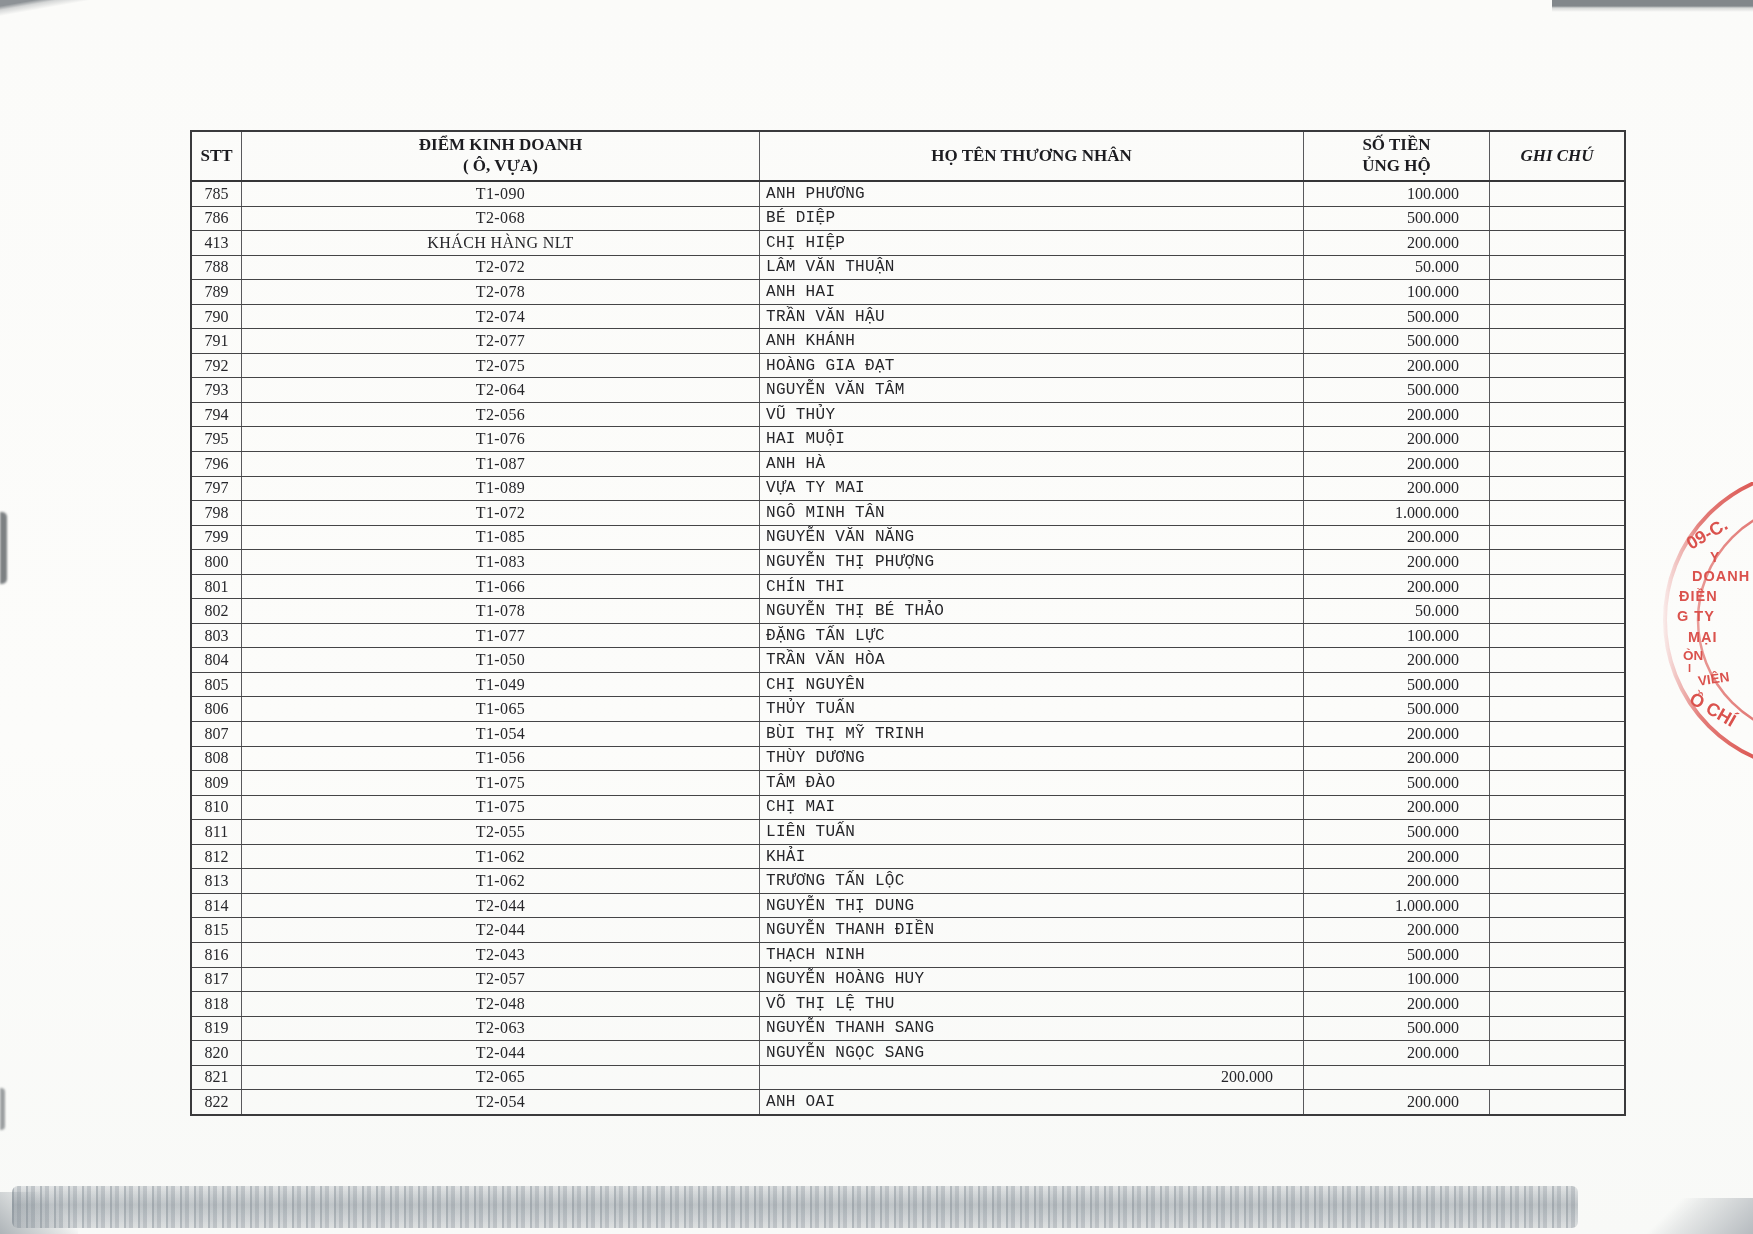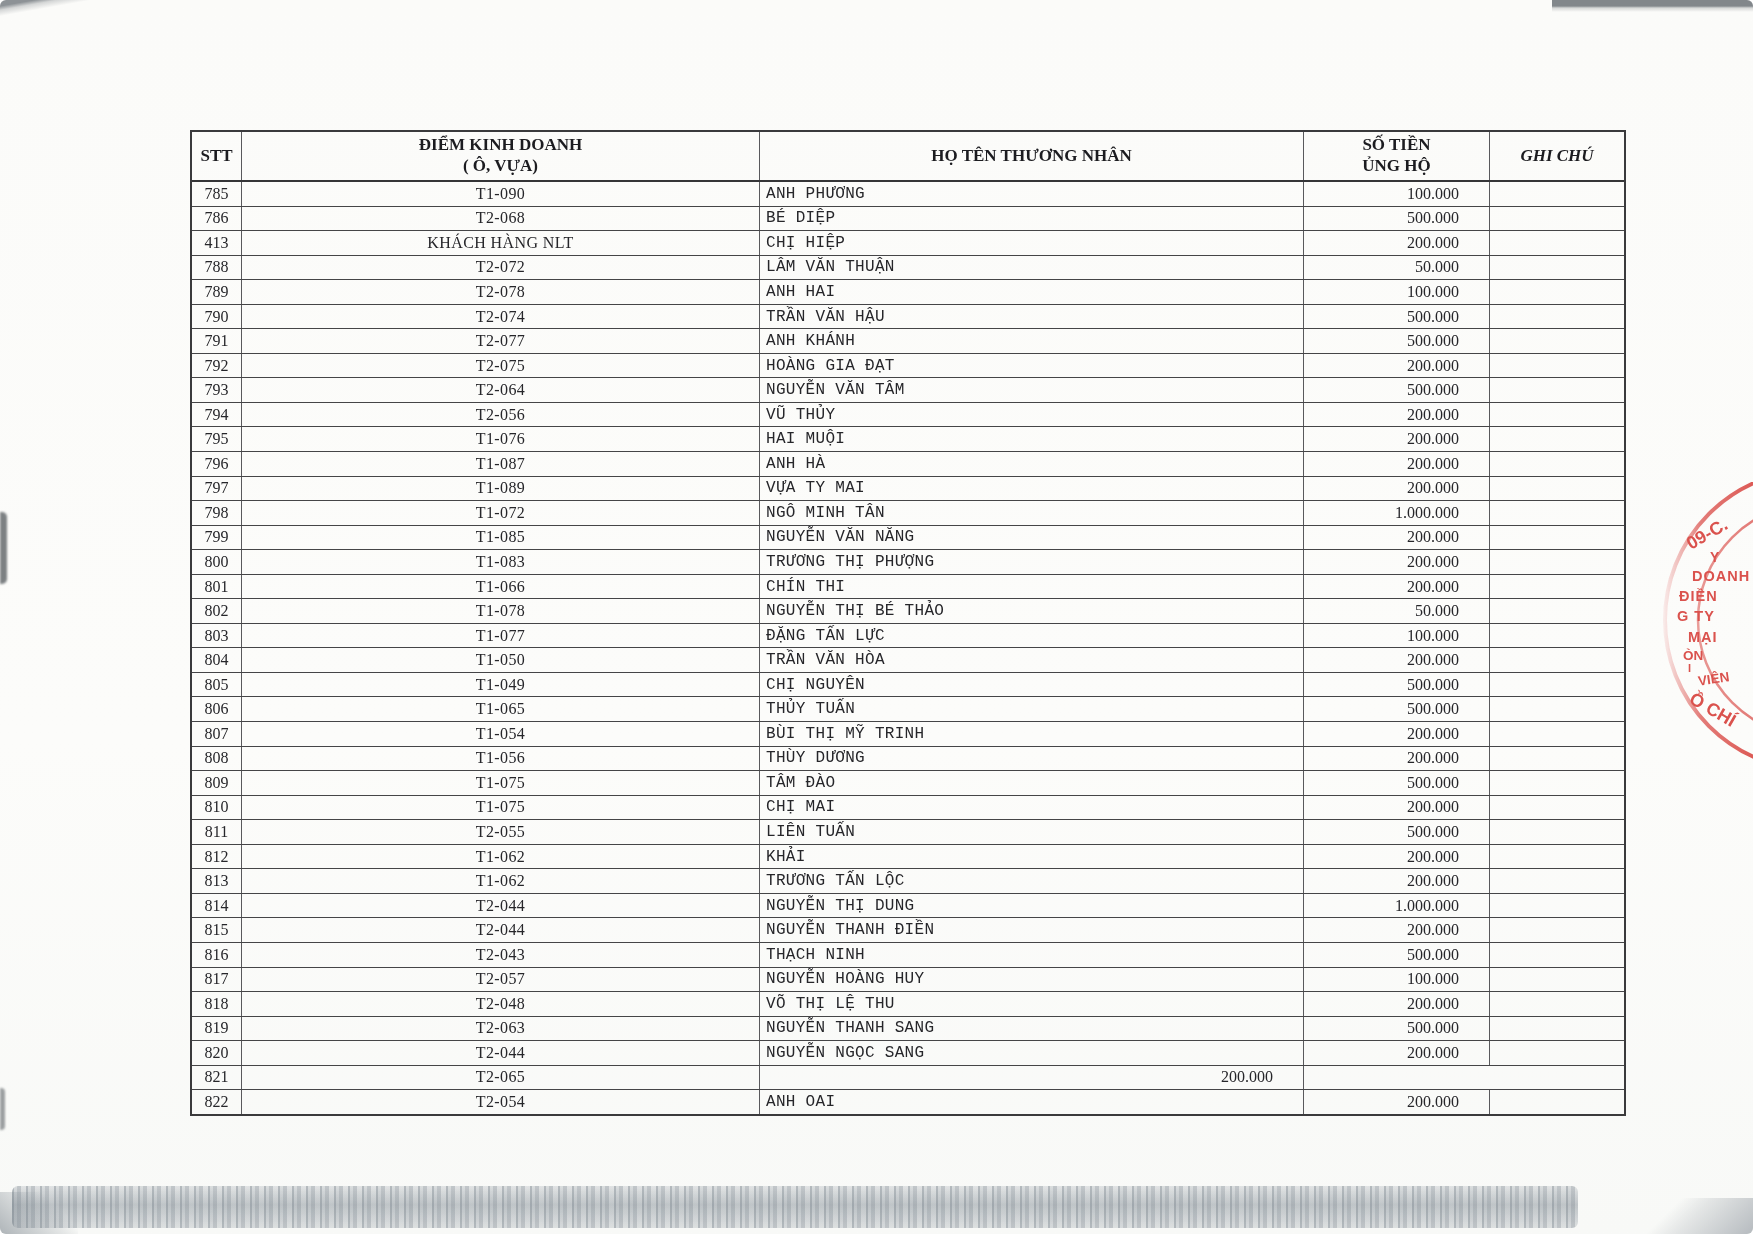--- a/index.html
+++ b/index.html
@@ -1,20 +1,19 @@
 <!DOCTYPE html>
 <html><head>
 <meta charset="utf-8">
 <style>
   html,body{margin:0;padding:0;background:#ffffff;}
   .page{
     position:relative; width:1753px; height:1234px; overflow:hidden;
     background:linear-gradient(180deg,#fbfbf9 0%, #fcfcfa 60%, #f8f9f7 100%);
     font-family:"Liberation Serif","DejaVu Serif",serif;
-    border-radius:6px;
   }
   
   .edge-top-left{position:absolute;left:0;top:0;width:170px;height:22px;
     background:linear-gradient(170deg,#8d9296 6px,rgba(141,146,150,.35) 10px,transparent 16px);}
   .edge-top-right{position:absolute;left:1552px;top:0;width:201px;height:12px;
     background:linear-gradient(180deg,#82878b 0 6px,rgba(130,135,139,.3) 8px,transparent 12px);}
   .edge-bottom-left{position:absolute;left:0;top:1192px;width:78px;height:42px;
     background:linear-gradient(45deg,#aeb4b8,rgba(174,180,184,.25) 55%,transparent 70%);}
   .edge-bottom-right{position:absolute;left:1646px;top:1198px;width:107px;height:36px;
     background:linear-gradient(315deg,#b6bbbf,rgba(182,187,191,.3) 55%,transparent 75%);}
@@ -192,21 +191,21 @@
         <div class="trow">
           <div class="cell stt">799</div>
           <div class="cell diem">T1-085</div>
           <div class="cell hoten">NGUYỄN VĂN NĂNG</div>
           <div class="cell sotien">200.000</div>
           <div class="cell ghichu"></div>
         </div>
         <div class="trow">
           <div class="cell stt">800</div>
           <div class="cell diem">T1-083</div>
-          <div class="cell hoten">TRƯƠNG THỊ PHƯỢNG</div>
+          <div class="cell hoten">NGUYỄN THỊ PHƯỢNG</div>
           <div class="cell sotien">200.000</div>
           <div class="cell ghichu"></div>
         </div>
         <div class="trow">
           <div class="cell stt">801</div>
           <div class="cell diem">T1-066</div>
           <div class="cell hoten">CHÍN THI</div>
           <div class="cell sotien">200.000</div>
           <div class="cell ghichu"></div>
         </div>

